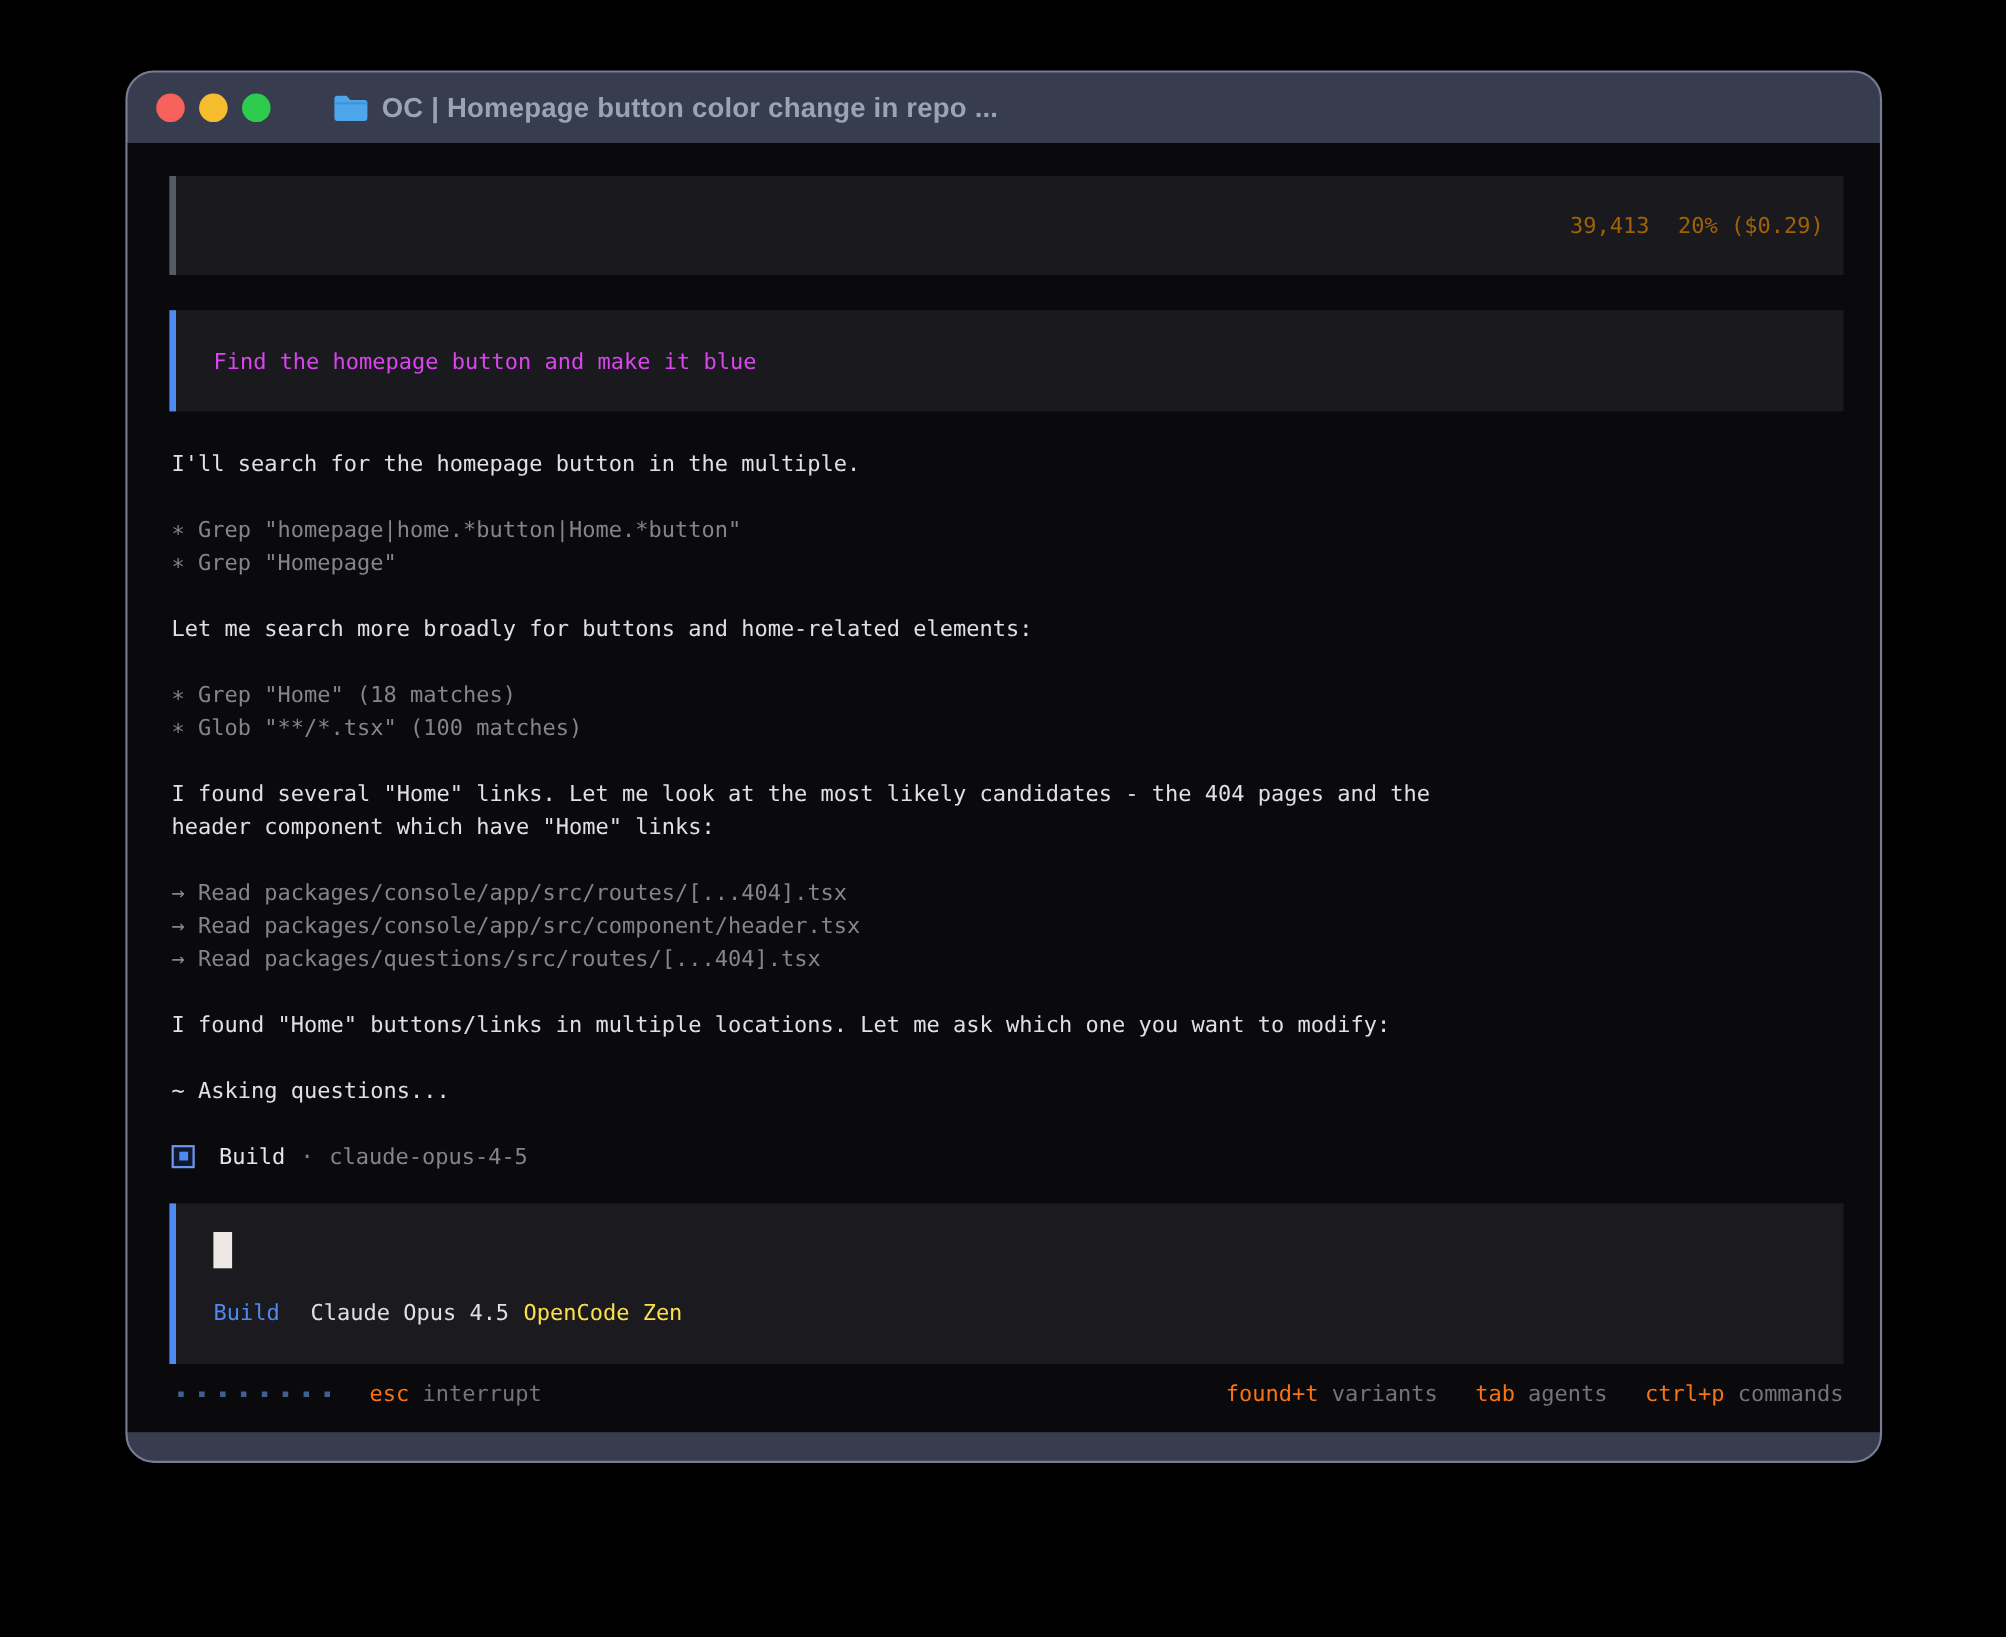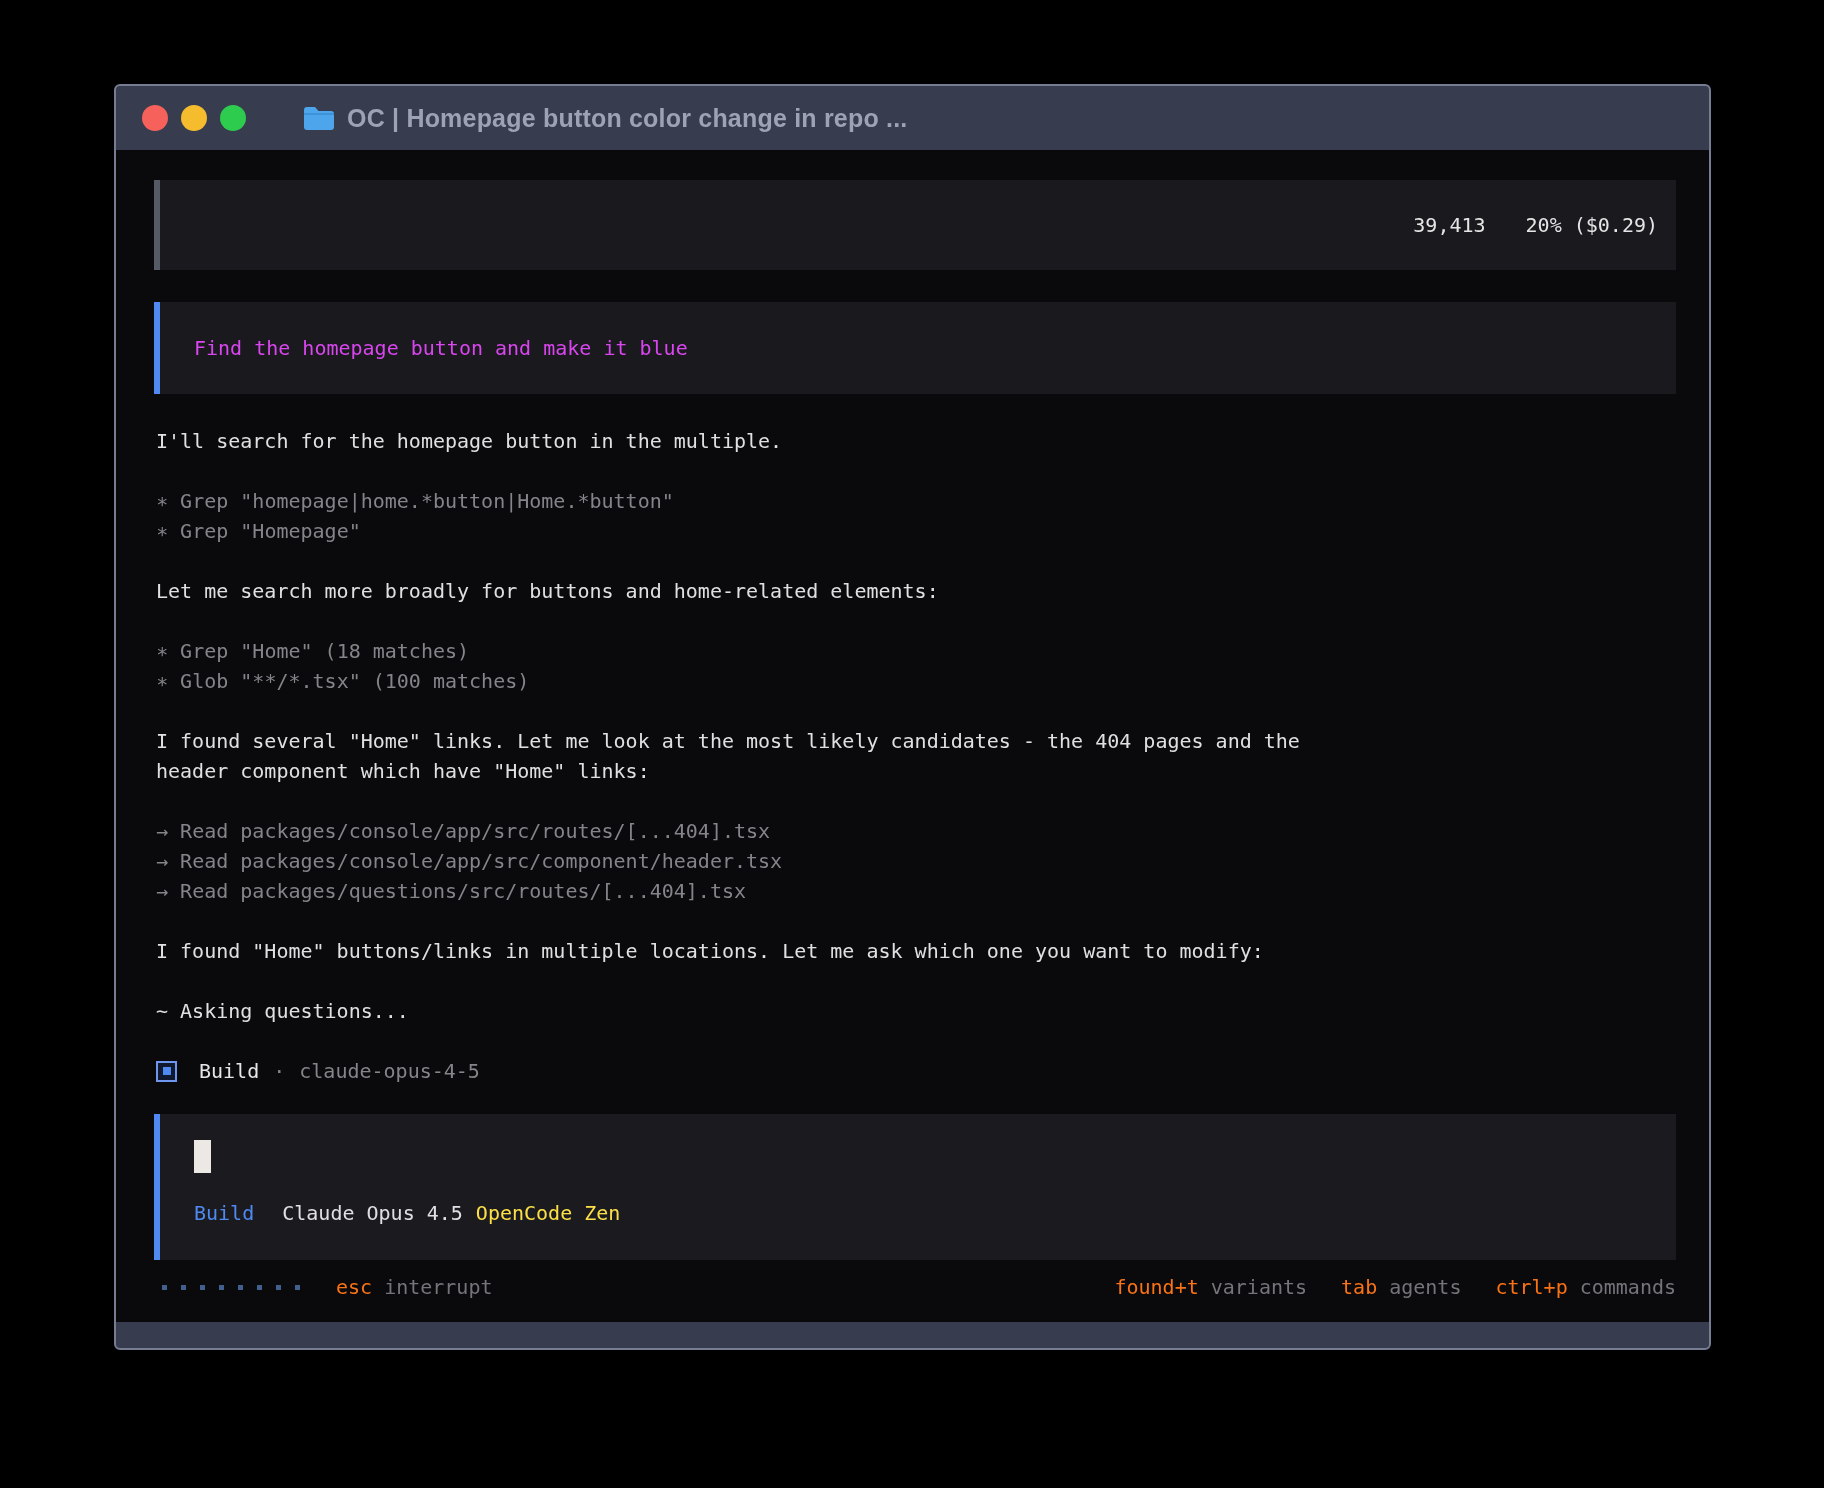--- a/index.html
+++ b/index.html
@@ -1,21 +1,21 @@
 <!DOCTYPE html>
 <html><head>
 <meta charset="utf-8">
 <style>
   * { margin:0; padding:0; box-sizing:border-box; }
   html,body { width:1824px; height:1488px; background:#000; overflow:hidden; }
   body { font-family:"DejaVu Sans Mono", monospace; }
 
   .window {
-    position:absolute; left:114px; top:84px; width:1597px; height:1266px;
-    background:#373c4f; border:2px solid #767c92; border-radius:6px;
+    position:absolute; left:114px; top:64px; width:1597px; height:1266px;
+    background:#373c4f; border:2px solid #767c92; border-radius:26px;
   }
   
   .titlebar {
     position:absolute; top:0; left:0; right:0; height:64px;
     display:flex; align-items:center; padding-left:26px;
   }
   .lights { display:flex; gap:13px; align-items:center; }
   .light { width:26px; height:26px; border-radius:50%; }
   .light.red    { background:#f6615b; }
   .light.yellow { background:#f5bd2e; }
@@ -33,21 +33,21 @@
     background:#0a0a0c; padding:30px 33px 0 38px;
     font-size:20px; line-height:30px; color:#dfe0e2; overflow:hidden;
   }
 
   .block { background:#1a1a1e; }
   .session-header {
     height:90px; display:flex; align-items:center;
     border-left:6px solid #565a64; padding:0 18px 0 34px;
   }
   .session-title { font-weight:bold; color:#e6e6e8; white-space:pre; }
-  .session-stats { margin-left:auto; display:flex; gap:40px; color:#e5e5e5; white-space:pre; }
+  .session-stats { margin-left:auto; display:flex; gap:26px; color:#a16207; white-space:pre; }
 
   .user-msg {
     margin-top:32px; height:92px; display:flex; align-items:center;
     border-left:6px solid #4e8af2; padding:0 18px 0 34px; color:#d946ef;
   }
 
   .conversation { margin-top:32px; padding-left:2px; }
   .group { margin-bottom:30px; }
   .group .line { max-width:97ch; white-space:pre-wrap; }
   .group.dim { color:#84848a; }

